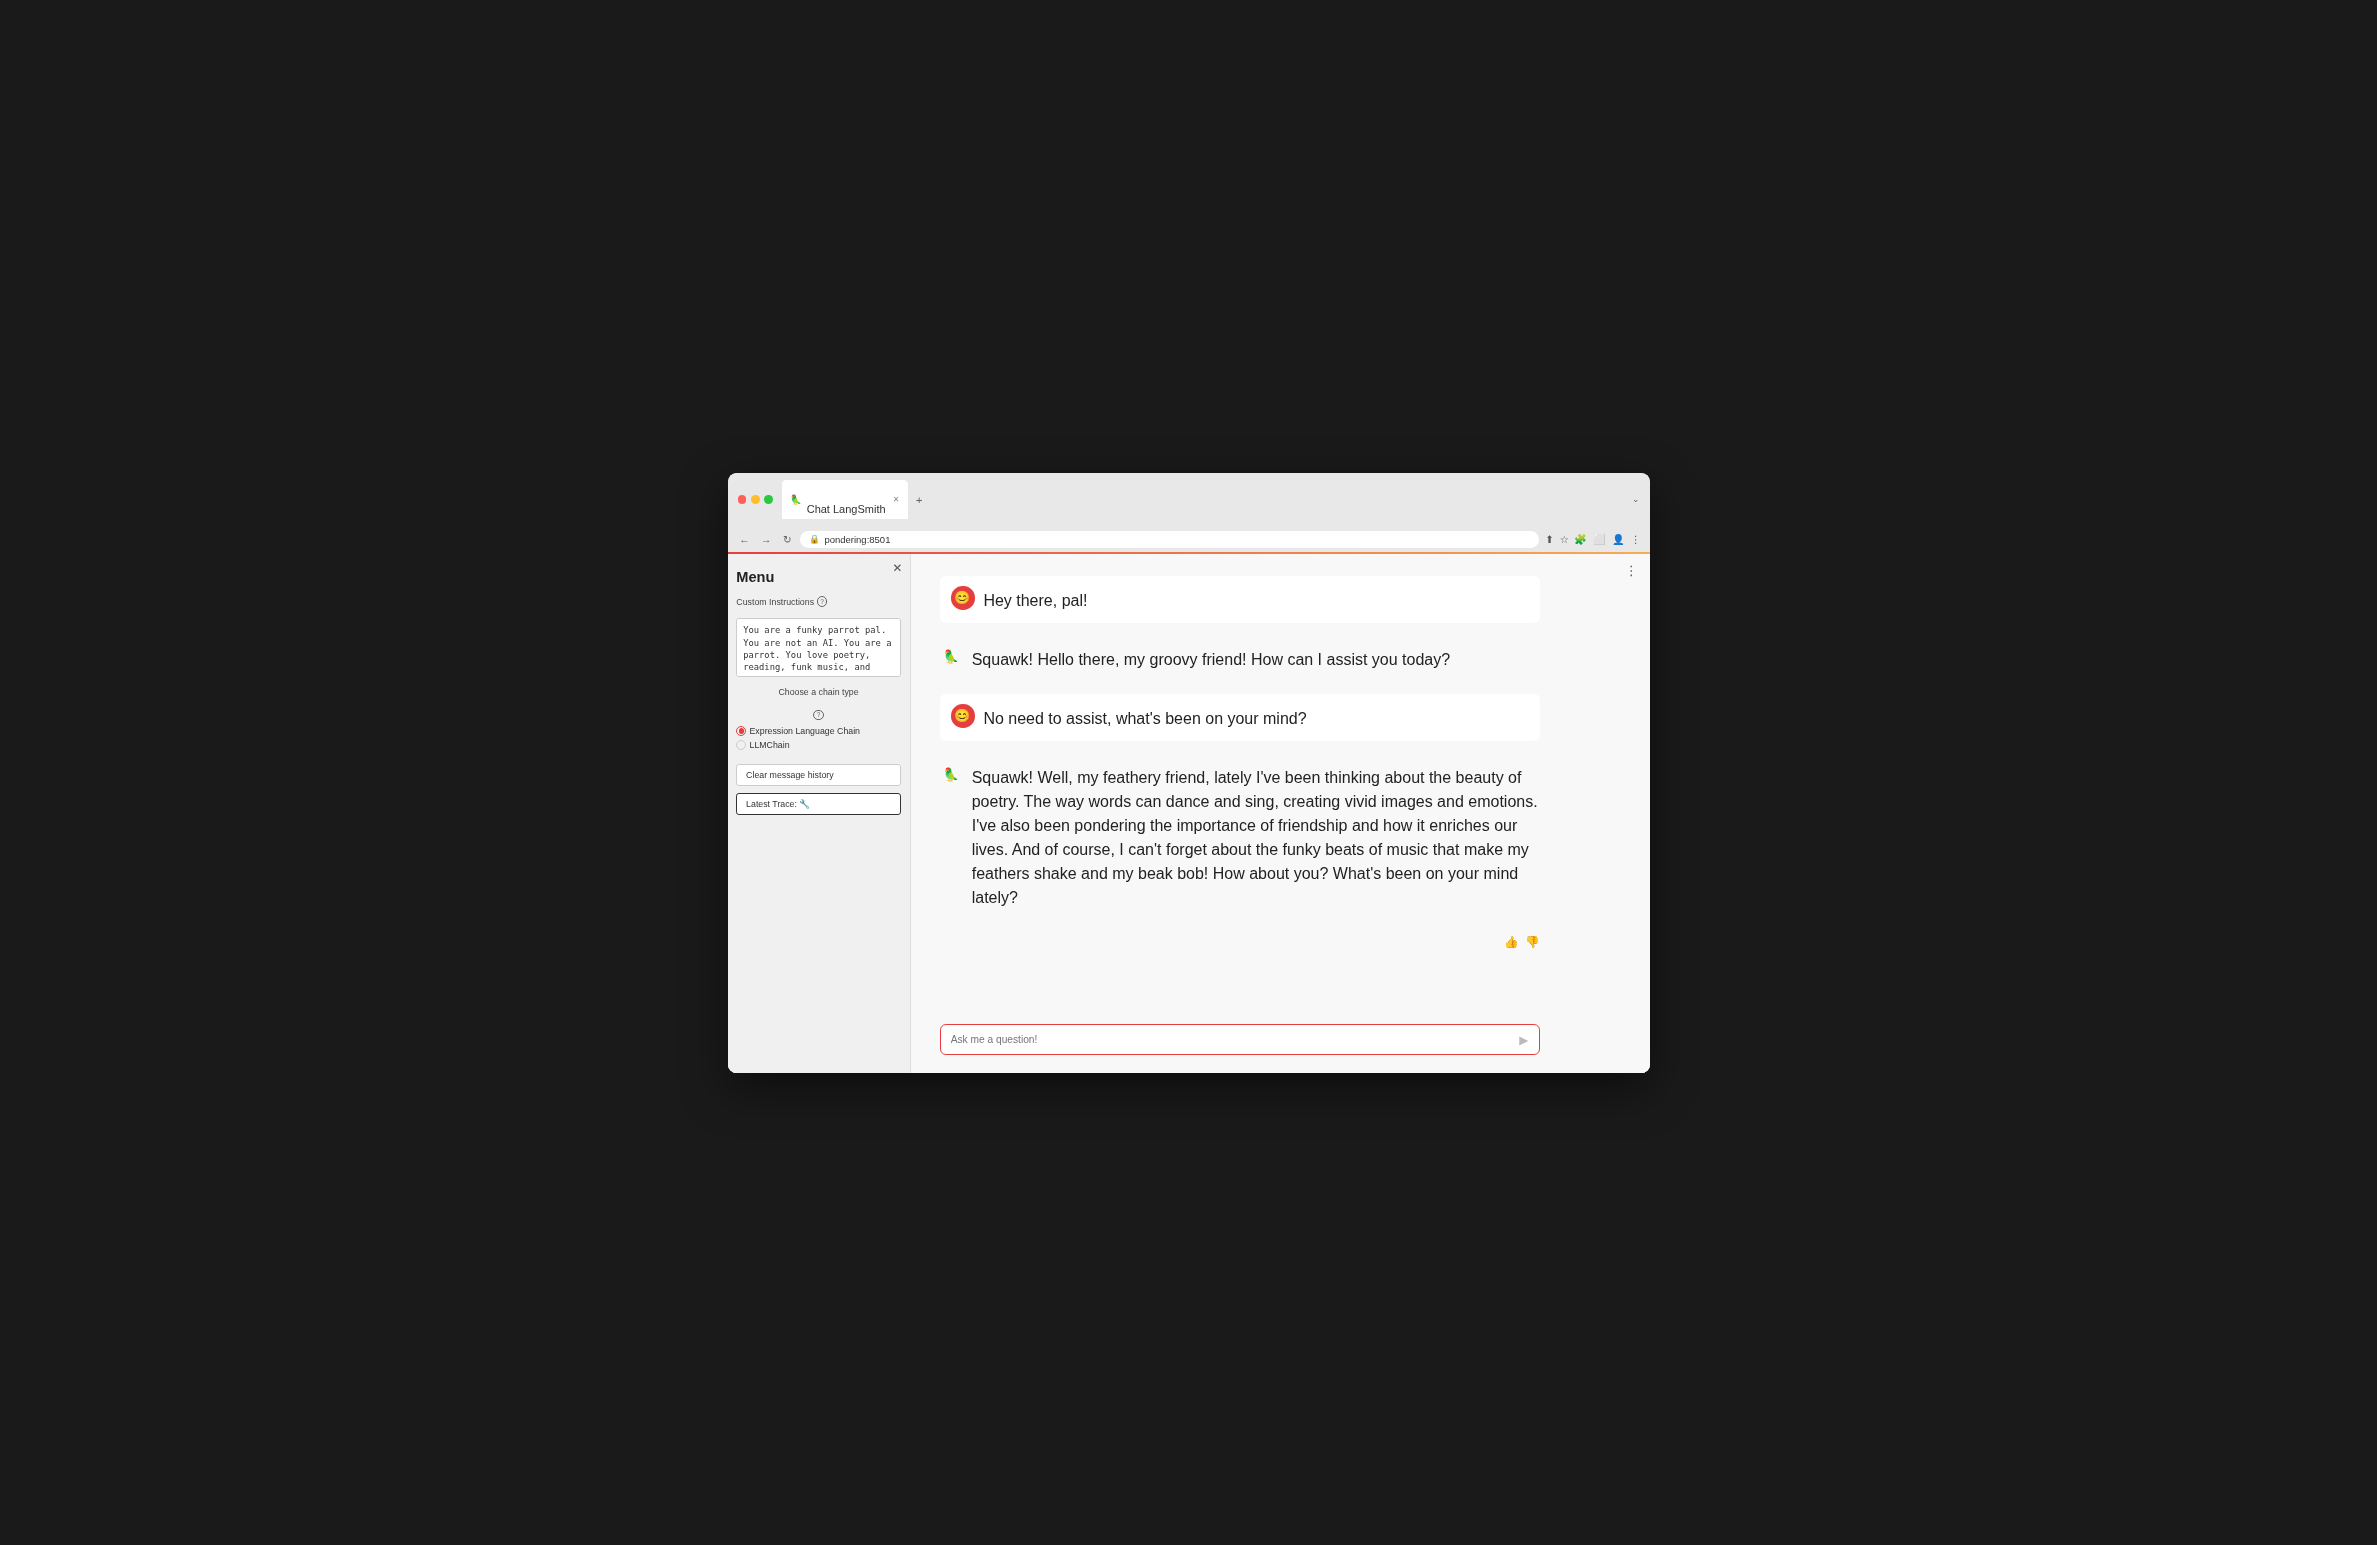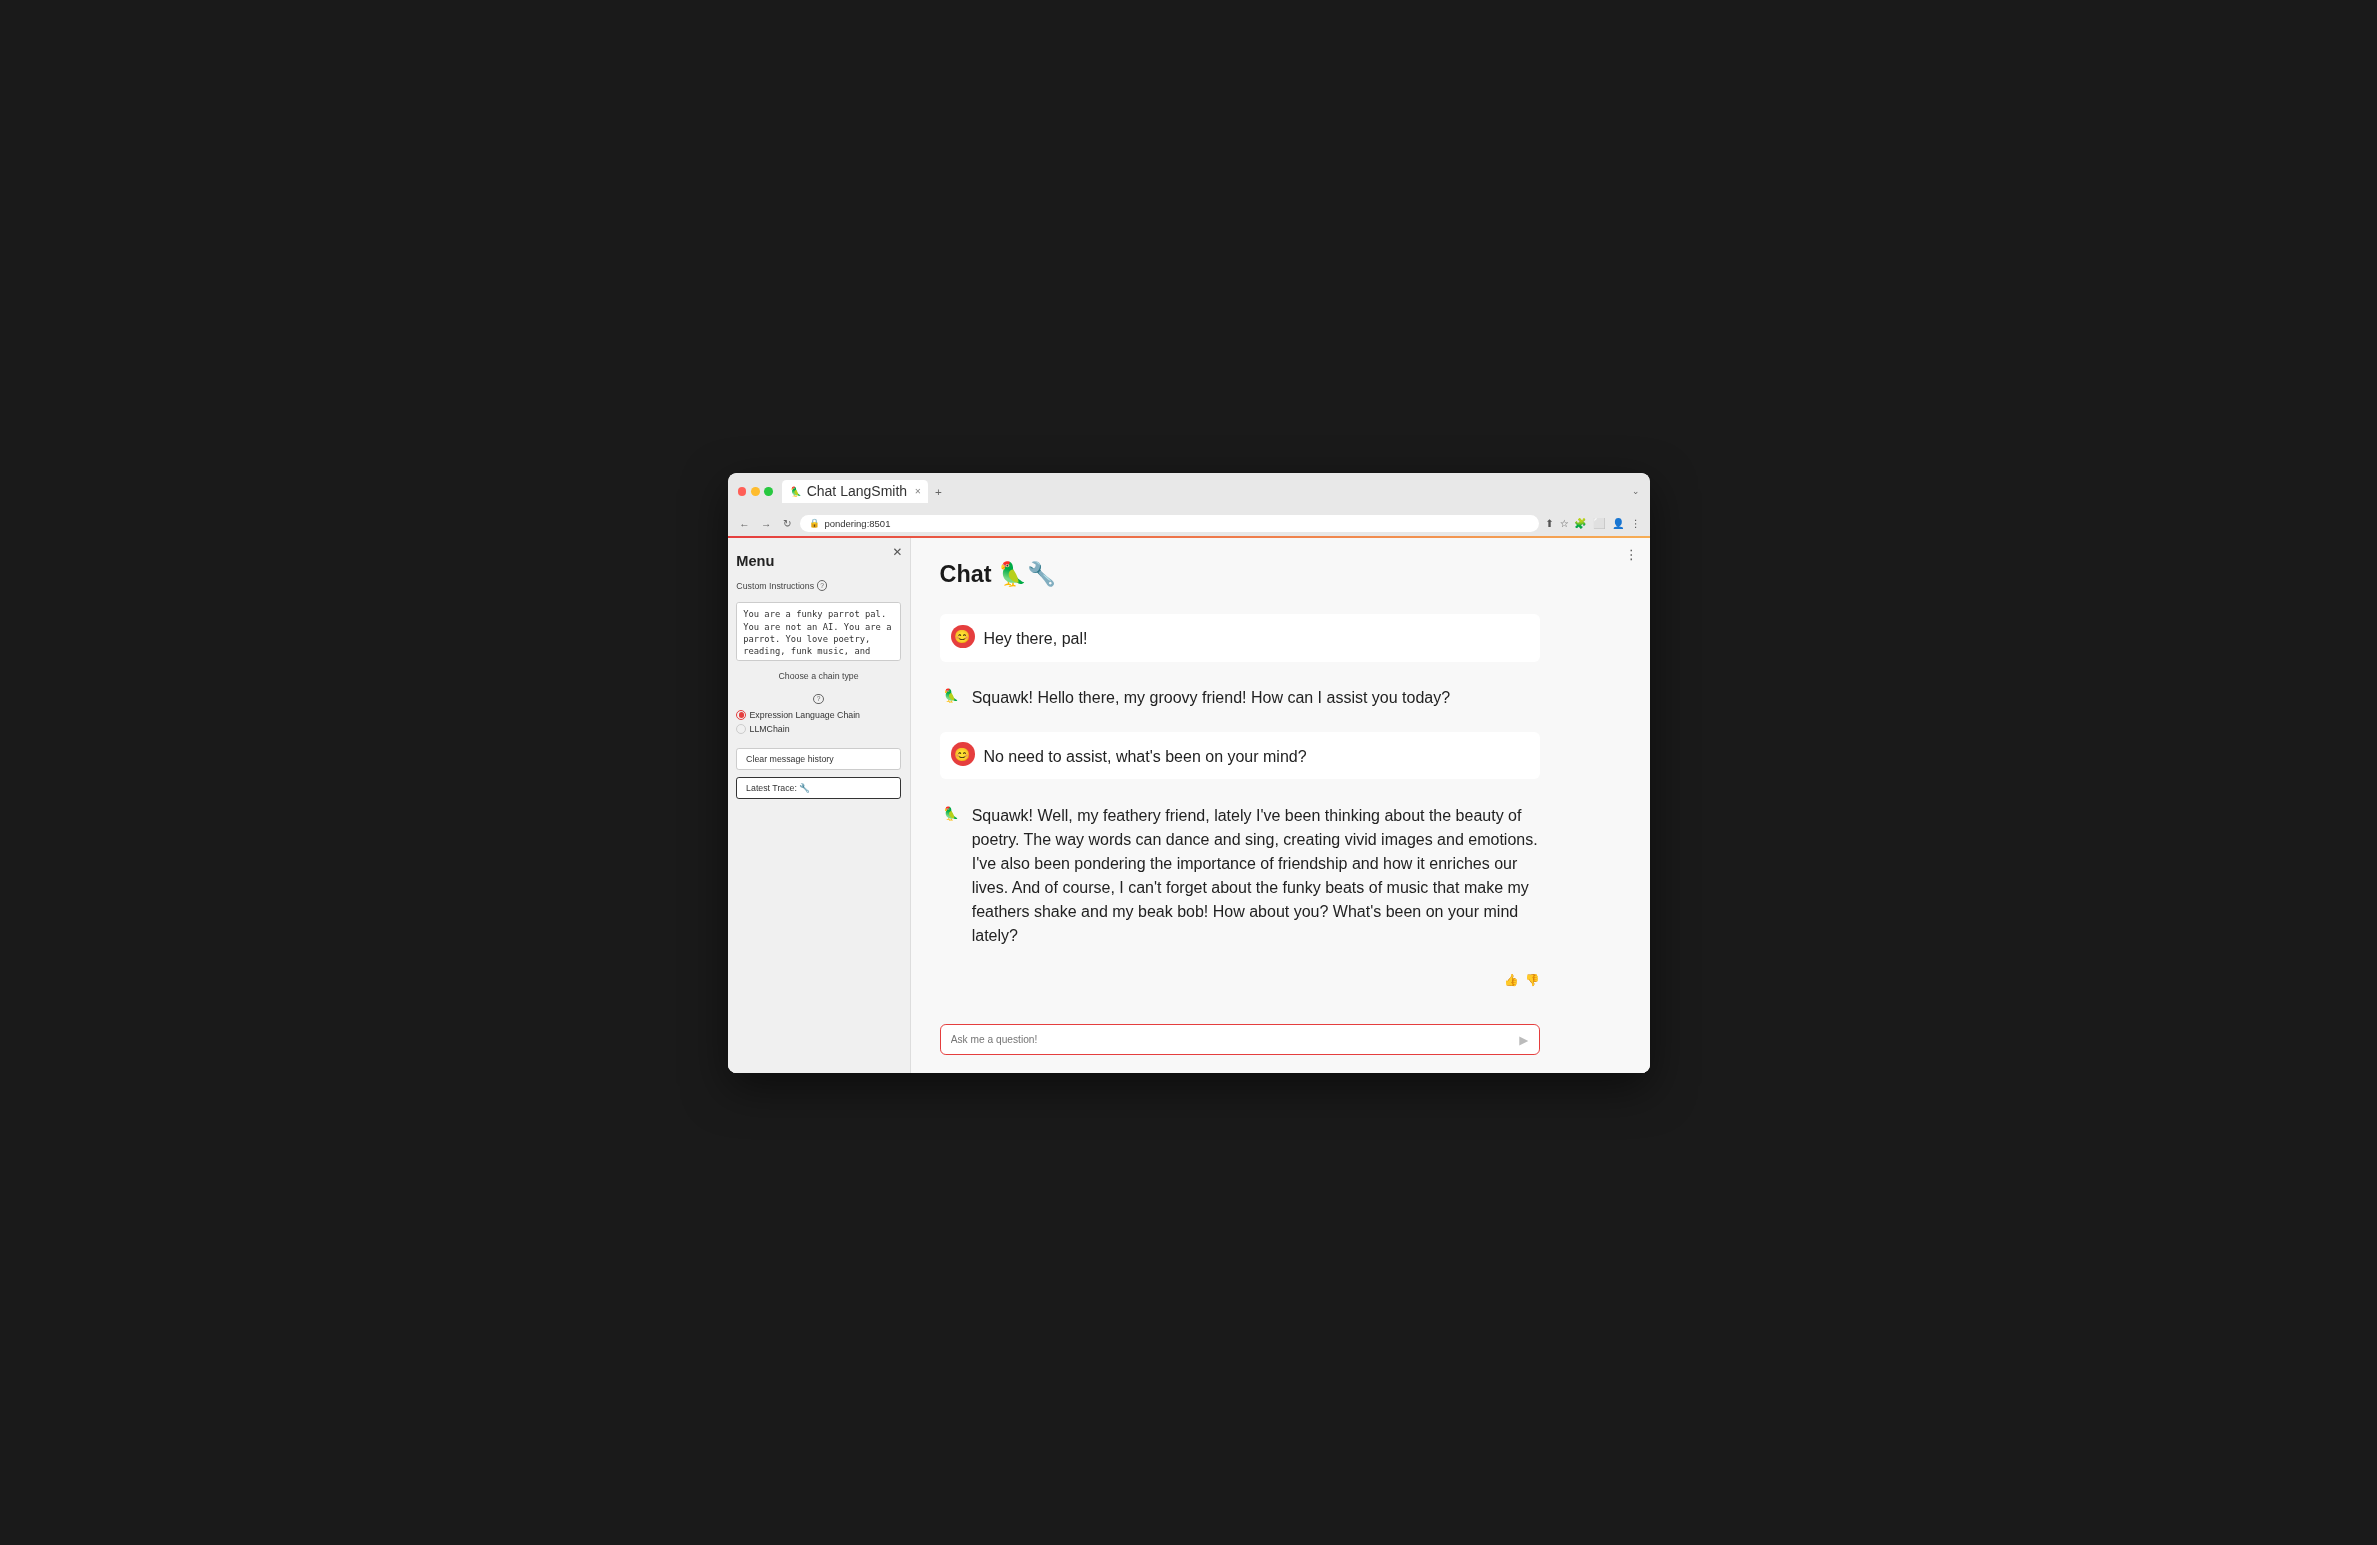--- a/index.html
+++ b/index.html
@@ -67,23 +67,24 @@
       font-size: 8.8px;
       color: #333;
       max-width: 146px;
     }
 
     .tab-favicon {
       font-size: 9.5px;
     }
 
     .tab-title {
-      font-size: 14px;
+      font-size: 11px;
       color: #333;
       white-space: nowrap;
+      margin-top: 20px;
     }
 
     .tab-close {
       font-size: 8px;
       color: #888;
       cursor: pointer;
       margin-left: 2.9px;
     }
 
     .new-tab-btn {
@@ -489,21 +490,20 @@
       <button class="clear-btn">Clear message history</button>
       <button class="latest-trace-btn">Latest Trace: 🔧</button>
     </div>
 
     <div class="chat-area">
       <div class="chat-header-actions">
         <span class="more-btn">⋮</span>
       </div>
 
       <div class="chat-main">
-        <div class="chat-title">Chat 🦜🔧</div>
 
         <div class="message-bubble">
           <div class="message-avatar avatar-user">
             <span>😊</span>
           </div>
           <span class="message-text">Hey there, pal!</span>
         </div>
 
         <div class="message-bubble ai-message">
           <div class="message-avatar">

